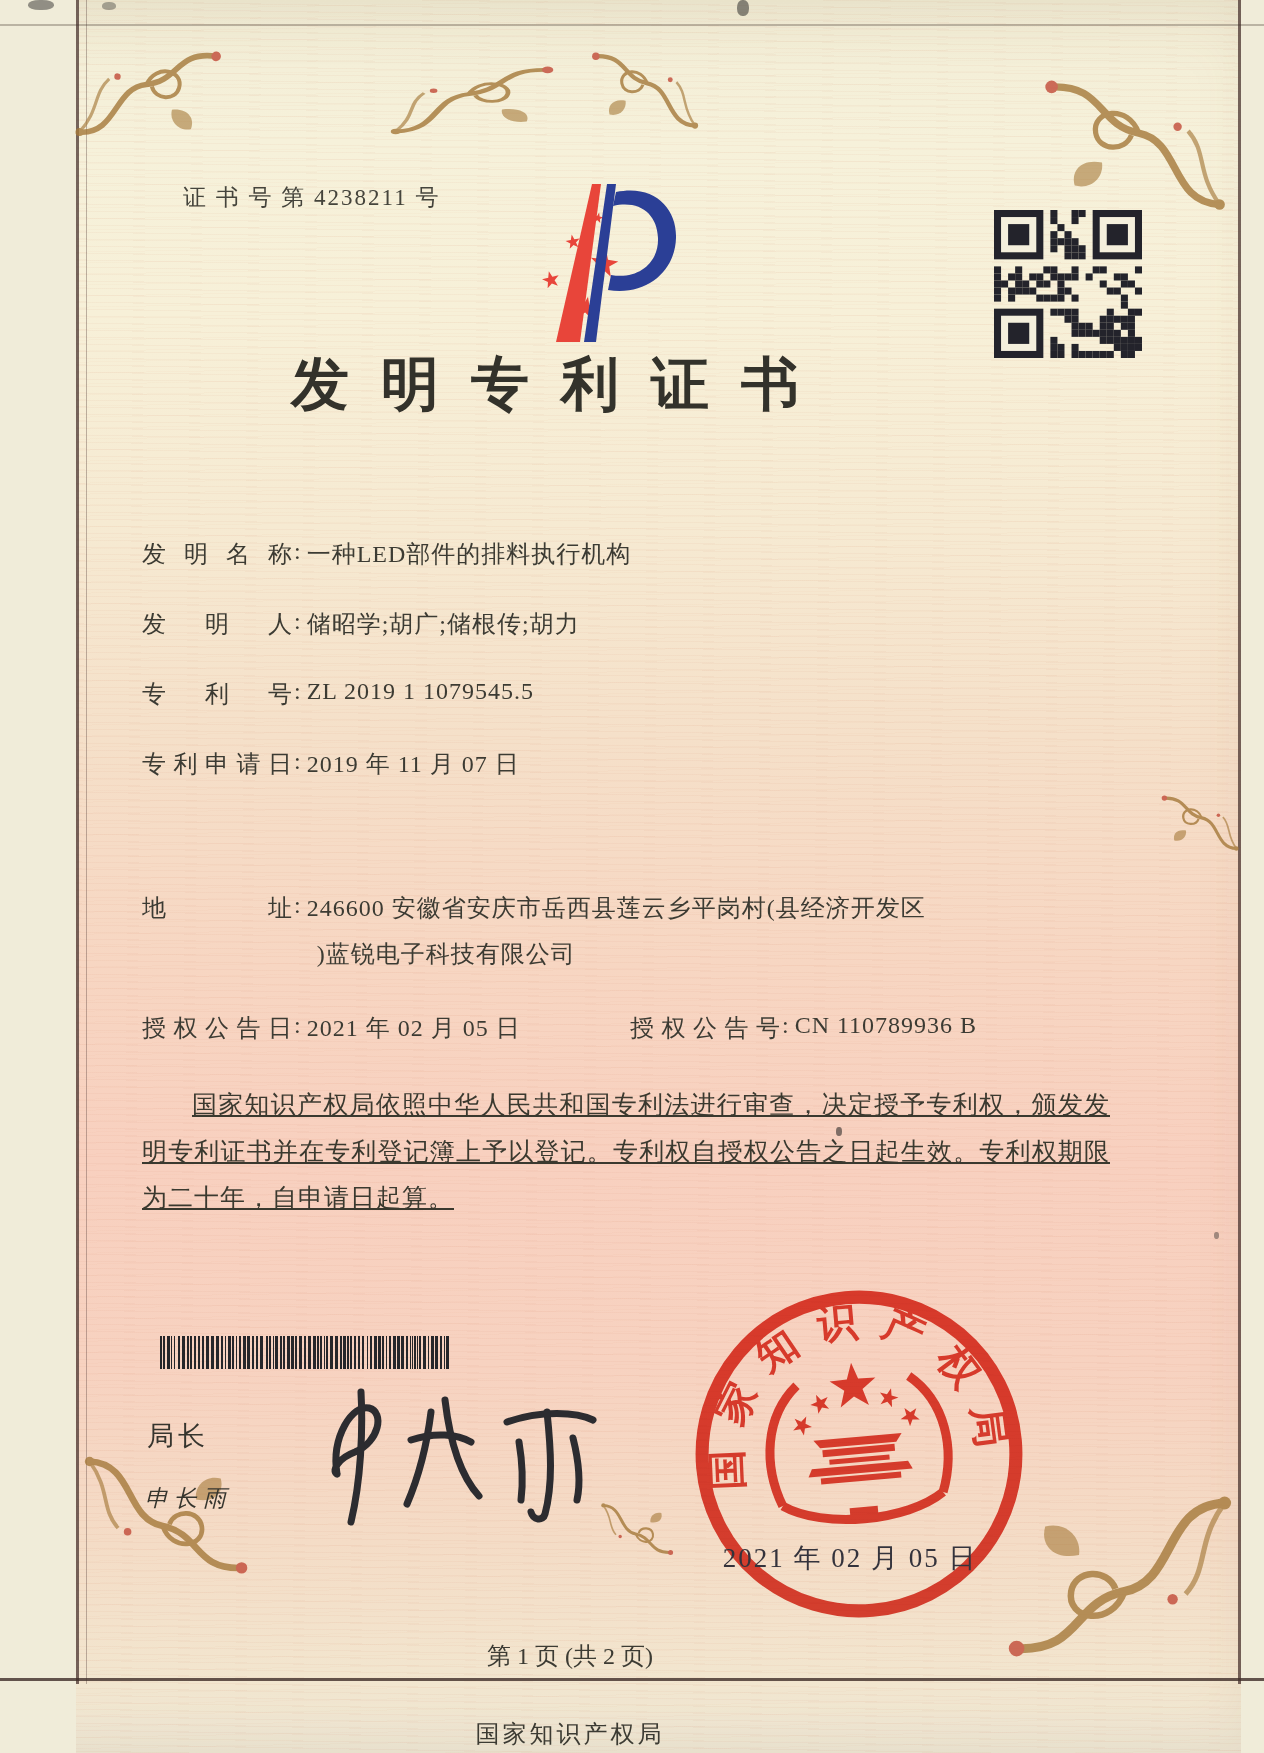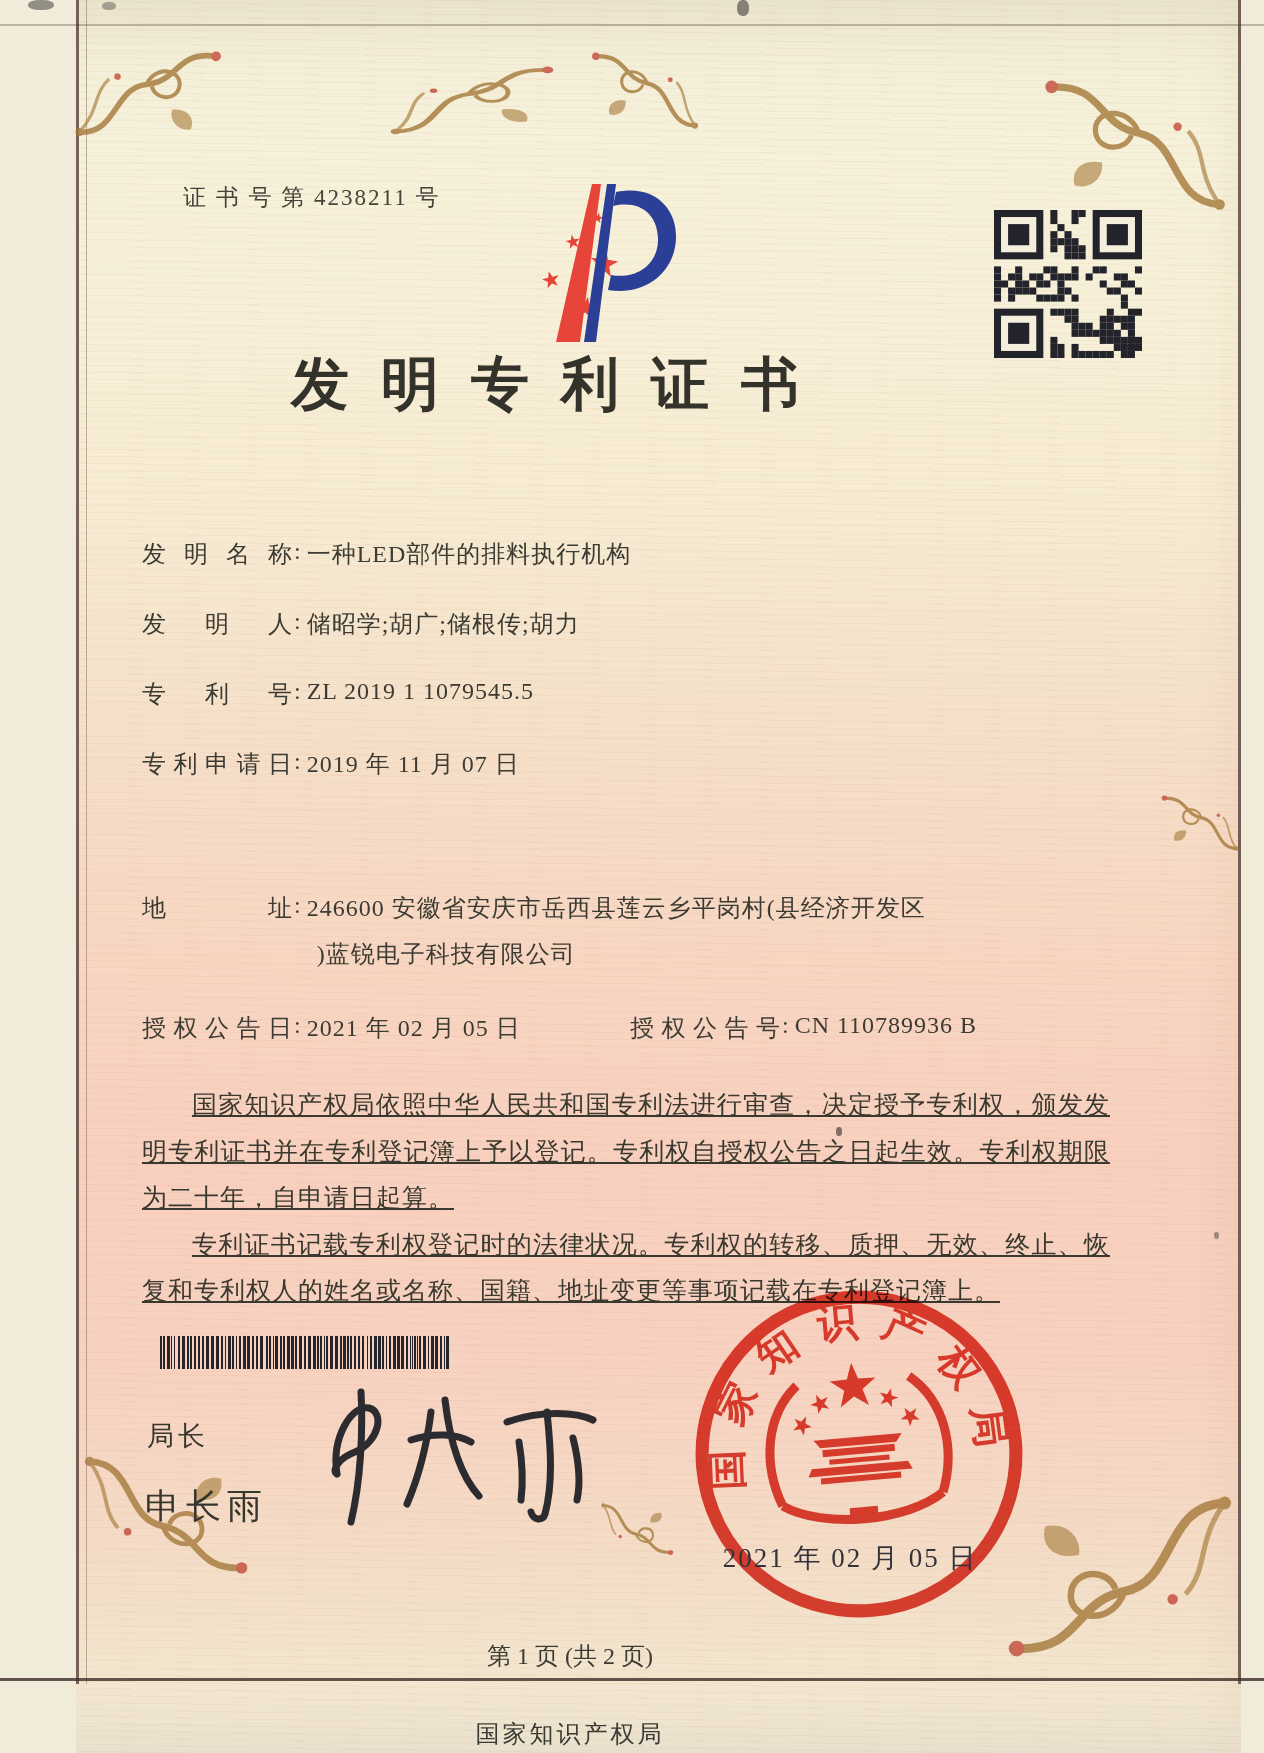--- a/index.html
+++ b/index.html
@@ -26,21 +26,21 @@
   .flabel{display:inline-block;width:150px;text-align:justify;text-align-last:justify;vertical-align:top;}
   .fcolon{display:inline-block;margin-left:2px;vertical-align:top;}
   .fvalue{display:inline-block;margin-left:0;letter-spacing:1px;vertical-align:top;}
   .addrline2{display:block;margin-left:10px;margin-top:14px;}
   .grantcol2{position:absolute;left:488px;top:0;white-space:nowrap;}
   .bodytext{position:absolute;left:142px;top:1082px;width:968px;font-size:25px;line-height:46.5px;
     text-align:justify;color:#3a392f;letter-spacing:1px;text-decoration:underline;}
   .bodytext p{margin:0;text-indent:2em;}
   .barcode{position:absolute;left:160px;top:1336px;width:292px;height:33px;}
   .signer-title{position:absolute;left:147px;top:1418px;font-size:27px;letter-spacing:4px;color:#36352e;}
-  .signer-name{position:absolute;left:145px;top:1483px;font-size:35px;letter-spacing:6px;color:#36352e;}
+  .signer-name{position:absolute;left:145px;top:1483px;font-size:23px;letter-spacing:6px;color:#36352e;font-style:italic;}
   .signature{position:absolute;left:295px;top:1378px;}
   .seal{position:absolute;left:683px;top:1278px;width:352px;height:352px;transform:rotate(-5deg);
     mix-blend-mode:multiply;opacity:.93;}
   .sealdate{position:absolute;left:700px;top:1540px;width:300px;text-align:center;
     font-size:27px;letter-spacing:2px;color:#34333c;}
   .pageinfo{position:absolute;left:420px;top:1640px;width:300px;text-align:center;font-size:24px;color:#3c3b33;}
   .backnote{position:absolute;left:420px;top:1718px;width:300px;text-align:center;font-size:24px;
     letter-spacing:3px;color:#3c3b33;}
   .flo{position:absolute;color:#a5793a;opacity:.8;transform-origin:0 0;}
   .speck{position:absolute;background:#1d1d1d;border-radius:45%;}
@@ -279,21 +279,20 @@
     <span class="flabel">授权公告日</span><span class="fcolon">:</span>
     <span class="fvalue">2021 年 02 月 05 日</span>
     <span class="grantcol2">
       <span class="flabel">授权公告号</span><span class="fcolon">:</span>
       <span class="fvalue">CN 110789936 B</span>
     </span>
   </div>
 
   <div class="bodytext">
     <p>国家知识产权局依照中华人民共和国专利法进行审查，决定授予专利权，颁发发明专利证书并在专利登记簿上予以登记。专利权自授权公告之日起生效。专利权期限为二十年，自申请日起算。</p>
-    <p>专利证书记载专利权登记时的法律状况。专利权的转移、质押、无效、终止、恢复和专利权人的姓名或名称、国籍、地址变更等事项记载在专利登记簿上。</p>
   </div>
 
   <svg id="bc-svg" class="barcode" viewBox="0 0 292 33" preserveAspectRatio="none">
       <rect x="0" y="0" width="2" height="33" fill="#26262a"></rect>
       <rect x="3" y="0" width="2" height="33" fill="#26262a"></rect>
       <rect x="7" y="0" width="3" height="33" fill="#26262a"></rect>
       <rect x="11" y="0" width="1" height="33" fill="#26262a"></rect>
       <rect x="14" y="0" width="1" height="33" fill="#26262a"></rect>
       <rect x="18" y="0" width="2" height="33" fill="#26262a"></rect>
       <rect x="22" y="0" width="3" height="33" fill="#26262a"></rect>

